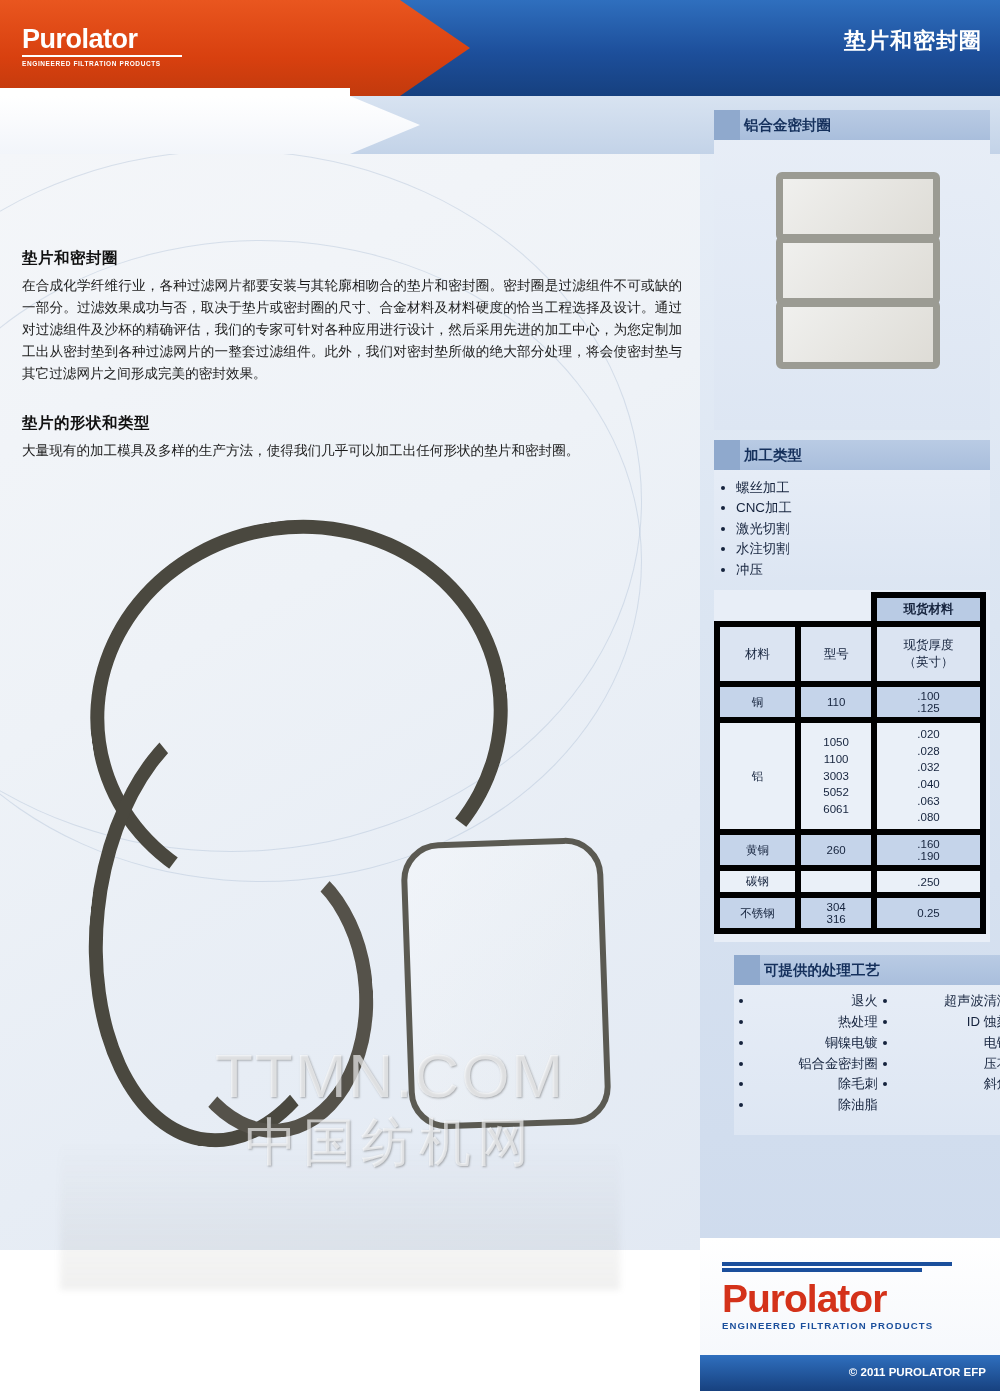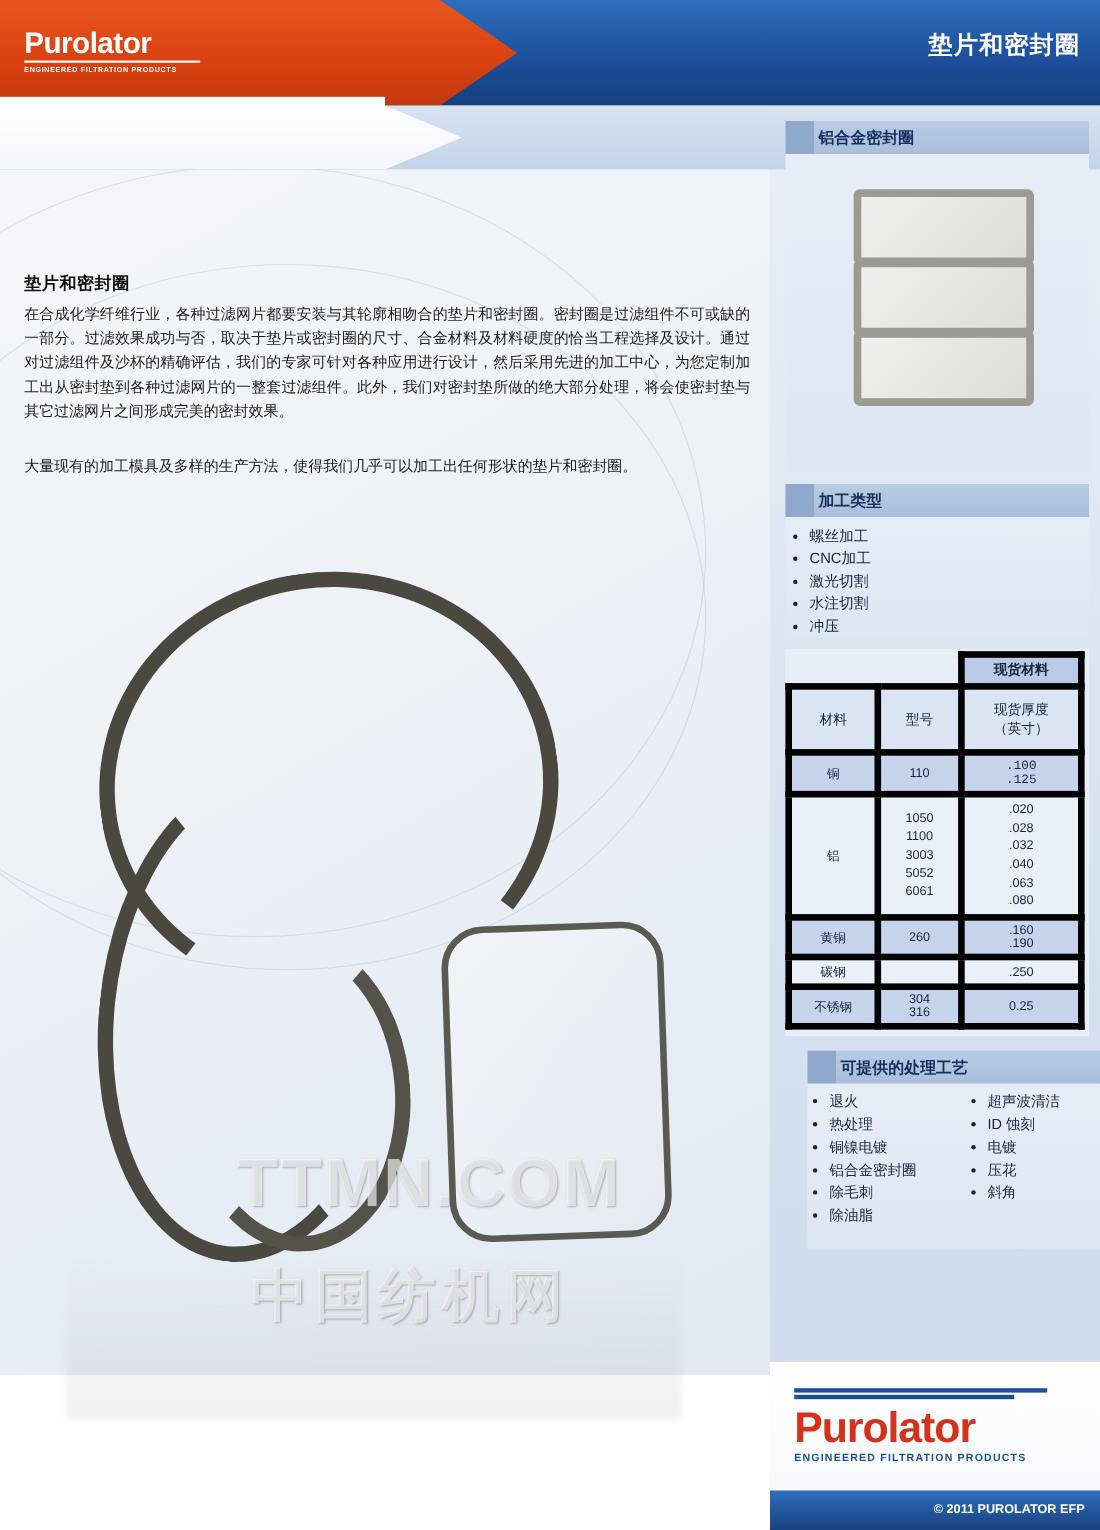--- a/index.html
+++ b/index.html
@@ -61,30 +61,30 @@
   
   .tbl{position:absolute;left:714px;top:592px;width:272px;font-size:11.5px;color:#15233d;border-collapse:collapse;}
   .tbl td,.tbl th{border:6px solid #000000;text-align:center;padding:3px 2px;vertical-align:middle;}
   .tbl .hdcell{background:#b9cbe4;font-weight:bold;font-size:12.5px;}
   .tbl .colhd{background:#dbe4f2;font-weight:normal;font-size:12.5px;}
   .tbl .rowhl{background:#c5d4ea;}
   .tbl .plain{background:#eaf0f8;}
 
   
   .two-col{display:flex;padding-top:6px;}
-  .two-col ul{margin:0;padding:0 0 0 20px;}
+  .two-col ul{margin:0;padding:0 0 0 20px;text-align:right;}
   .two-col li{font-size:13.2px;line-height:1.58;color:#15233d;}
 
   
   .wm{position:absolute;left:50px;top:1040px;width:680px;text-align:center;
-    font-size:62px;font-weight:bold;color:rgba(255,255,255,.62);
+    font-size:62px;font-weight:normal;color:rgba(255,255,255,.62);
     text-shadow:1px 1px 2px rgba(90,90,90,.45);letter-spacing:2px;pointer-events:none;}
-  .wm2{position:absolute;left:33px;top:1108px;width:680px;text-align:center;
-    font-size:52px;font-weight:bold;color:rgba(255,255,255,.62);
-    text-shadow:1px 1px 2px rgba(90,90,90,.45);letter-spacing:6px;pointer-events:none;margin-top:35px;}
+  .wm2{position:absolute;left:50px;top:1108px;width:680px;text-align:center;
+    font-size:52px;font-weight:normal;color:rgba(255,255,255,.62);
+    text-shadow:1px 1px 2px rgba(90,90,90,.45);letter-spacing:6px;pointer-events:none;}
 
   
   .footer-addr{position:absolute;right:312px;top:1255px;text-align:right;font-size:11.6px;line-height:1.55;color:#111;}
   .footer-code{font-size:10.5px;color:#333;}
   .footer-panel{position:absolute;left:700px;top:1238px;width:300px;height:153px;
     background:linear-gradient(180deg,#ffffff 0%,#f3f6fb 100%);}
   .foot-bar{position:absolute;left:700px;top:1355px;width:300px;height:36px;
     background:linear-gradient(180deg,#2f6fbe 0%,#17417f 100%);}
   .foot-copy{position:absolute;right:14px;top:1366px;color:#fff;font-size:11.5px;font-weight:bold;}
   .logo-foot{position:absolute;left:722px;top:1262px;width:262px;}
@@ -128,20 +128,21 @@
   </div>
 
   <div class="hdr-title">垫片和密封圈</div>
 
   <div class="ltext">
     <h2 class="h-sec">垫片和密封圈</h2>
     <p class="p-sec">在合成化学纤维行业，各种过滤网片都要安装与其轮廓相吻合的垫片和密封圈。密封圈是过滤组件不可或缺的一部分。过滤效果成功与否，取决于垫片或密封圈的尺寸、合金材料及材料硬度的恰当工程选择及设计。通过对过滤组件及沙杯的精确评估，我们的专家可针对各种应用进行设计，然后采用先进的加工中心，为您定制加工出从密封垫到各种过滤网片的一整套过滤组件。此外，我们对密封垫所做的绝大部分处理，将会使密封垫与其它过滤网片之间形成完美的密封效果。</p>
   </div>
 
   <div class="ltext2">
+    <h2 class="h-sec">垫片的形状和类型</h2>
     <p class="p-sec">大量现有的加工模具及多样的生产方法，使得我们几乎可以加工出任何形状的垫片和密封圈。</p>
   </div>
 
   <div class="hook">
     <div class="hookline" style="left:30px;top:0px;width:390px;height:360px;border-color:#4a483f;border-bottom-color:transparent;border-left-color:#4a483f;transform:rotate(-8deg);"></div>
     <div class="hookline" style="left:30px;top:180px;width:250px;height:420px;border-color:#4a483f;border-top-color:transparent;border-right-color:transparent;transform:rotate(6deg);"></div>
     <div class="hookline" style="left:105px;top:330px;width:180px;height:260px;border-color:#55524a;border-top-color:transparent;border-left-color:transparent;transform:rotate(-4deg);"></div>
   </div>
   <div class="rect-gasket"></div>
   <div class="refl"></div>
@@ -188,21 +189,21 @@
       <th class="colhd" style="width:80px;height:48px;">材料</th>
       <th class="colhd" style="width:72px;">型号</th>
       <th class="colhd" style="width:110px;">
         <span>现货厚度</span><br>
         <span>（英寸）</span>
       </th>
     </tr>
     <tr class="rowhl">
       <td>铜</td>
       <td>110</td>
-      <td style="white-space:pre-line;font-family:Liberation Mono, monospace;">.100
+      <td style="white-space:pre-line;">.100
 .125</td>
     </tr>
     <tr class="plain">
       <td>铝</td>
       <td style="white-space:pre-line;line-height:1.45;">1050
 1100
 3003
 5052
 6061</td>
       <td style="white-space:pre-line;line-height:1.45;">.020

